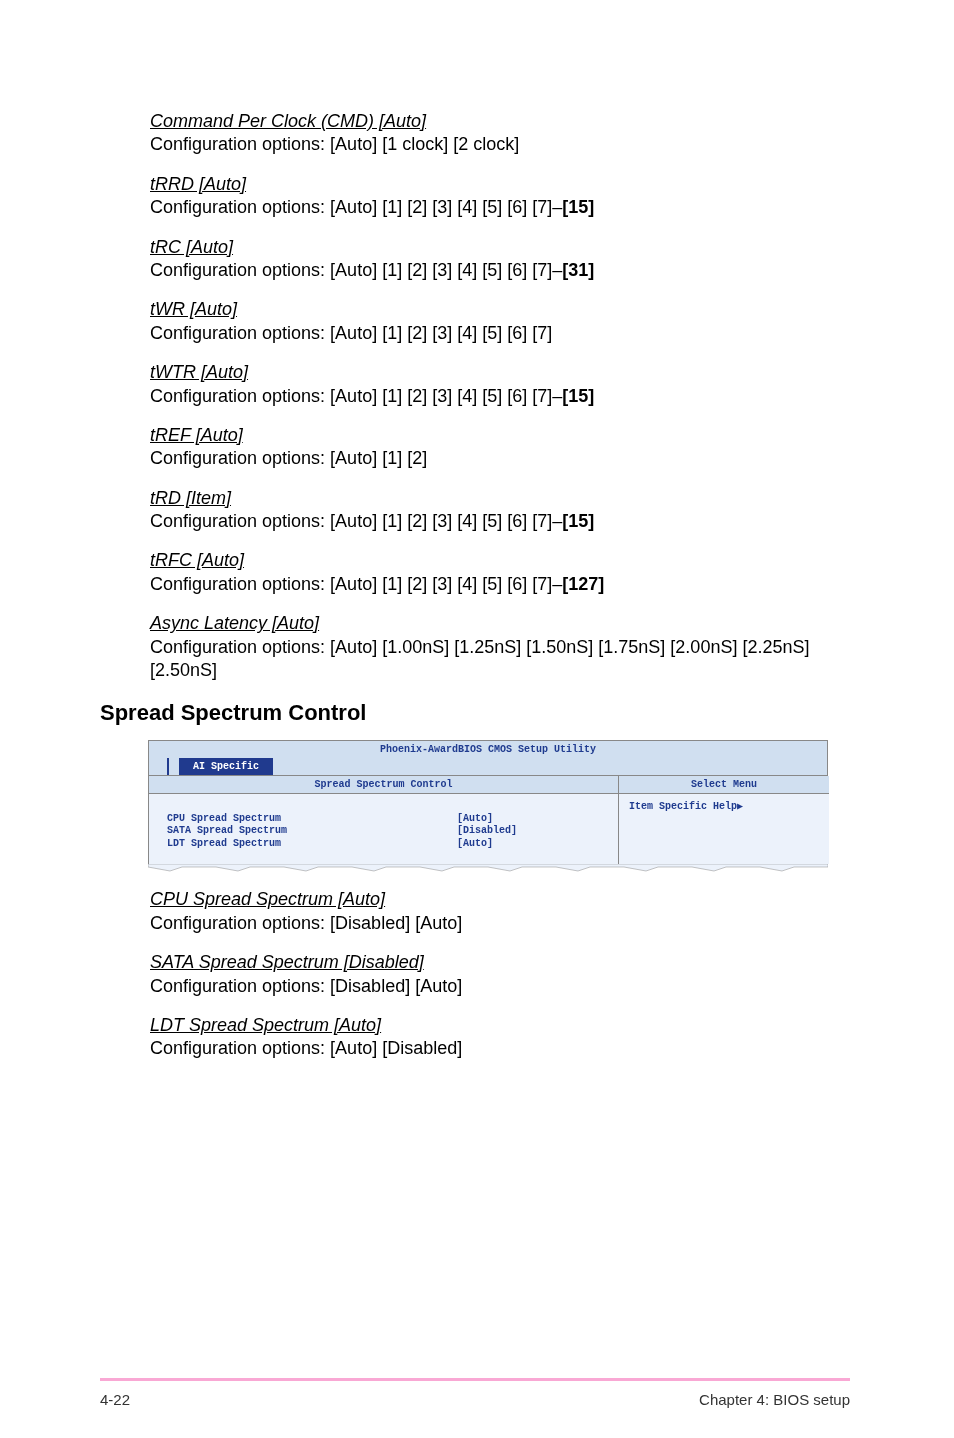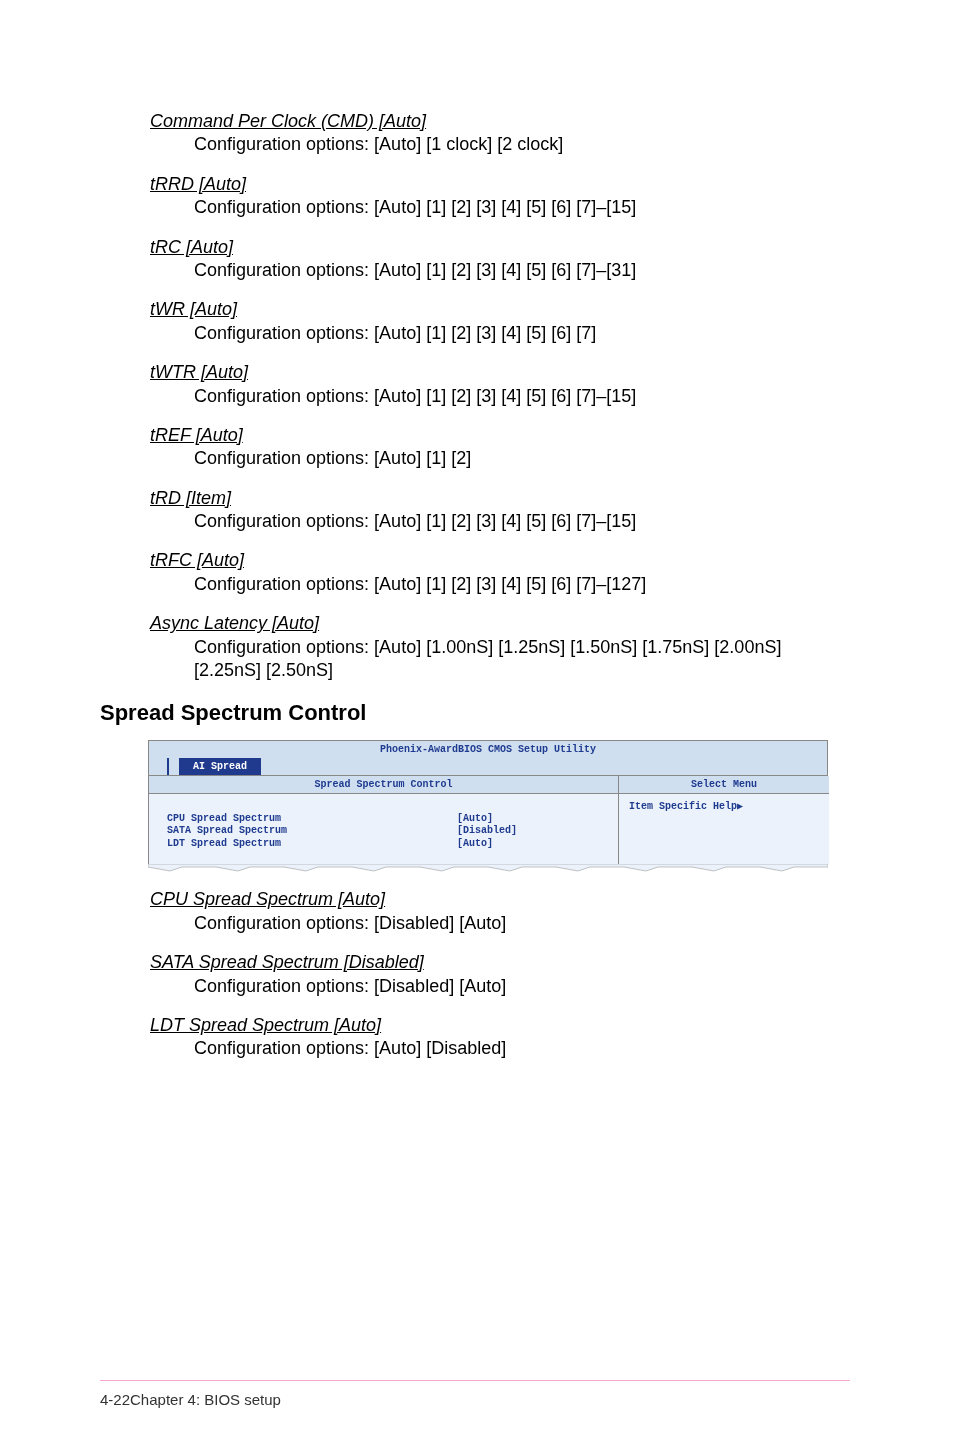--- a/index.html
+++ b/index.html
@@ -27,24 +27,23 @@
   }
   .item-title {
     text-decoration: underline;
     font-style: italic;
     font-size: 18px;
     line-height: 1.3;
   }
   .item-desc {
     font-size: 18px;
     line-height: 1.3;
-    margin-left: 44px;
   }
   .item-desc .bold {
-    font-weight: normal;
+    font-weight: bold;
   }
   h2.section-heading {
     font-size: 22px;
     font-weight: bold;
     margin: 18px 0 14px 0;
   }
 
   .bios-box {
     margin: 0 0 18px 48px;
     width: 680px;
@@ -124,21 +123,22 @@
     height: 6px;
     position: relative;
     margin-top: -1px;
   }
   .scallop svg {
     display: block;
   }
 
   .footer {
     display: flex;
-    border-top: 1px solid #f9a8d4;
+    justify-content: space-between;
+    border-top: 3px solid #f9a8d4;
     padding-top: 10px;
     font-size: 15px;
     color: #333;
     margin-top: 40px;
   }
 </style>
 </head>
 <body>
 
 <div class="page">
@@ -188,21 +188,21 @@
       <div class="item-title">Async Latency [Auto]</div>
       <div class="item-desc"><span>Configuration options: [Auto] [1.00nS] [1.25nS] [1.50nS] [1.75nS] [2.00nS] [2.25nS] [2.50nS]</span><span class="bold"></span></div>
     </div>
 
     <h2 class="section-heading">Spread Spectrum Control</h2>
 
     <div class="bios-box">
       <div class="bios-title">Phoenix-AwardBIOS CMOS Setup Utility</div>
       <div class="tab-row">
         <div class="tab-gap-left"></div>
-        <div class="tab">AI Spread</div>
+        <div class="tab">AI Specific</div>
       </div>
       <div class="inner-grid">
         <div class="header-left">Spread Spectrum Control</div>
         <div class="header-right">Select Menu</div>
         <div class="body-left">
 <div class="body-row"><span class="body-label">CPU Spread Spectrum</span><span class="body-value">[Auto]</span></div><div class="body-row"><span class="body-label">SATA Spread Spectrum</span><span class="body-value">[Disabled]</span></div><div class="body-row"><span class="body-label">LDT Spread Spectrum</span><span class="body-value">[Auto]</span></div></div>
         <div class="body-right">Item Specific Help▶</div>
       </div>
       <div class="scallop">
         <svg width="680" height="8" viewBox="0 0 680 8">

